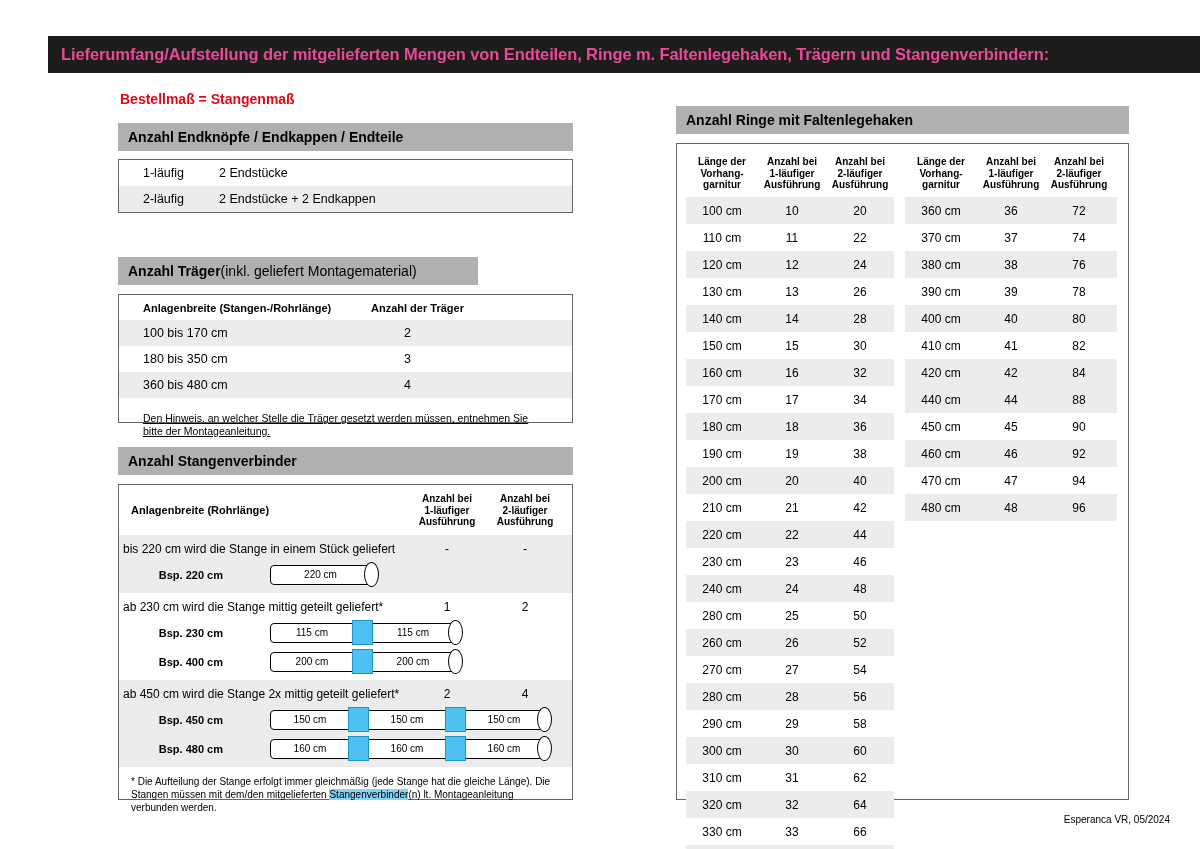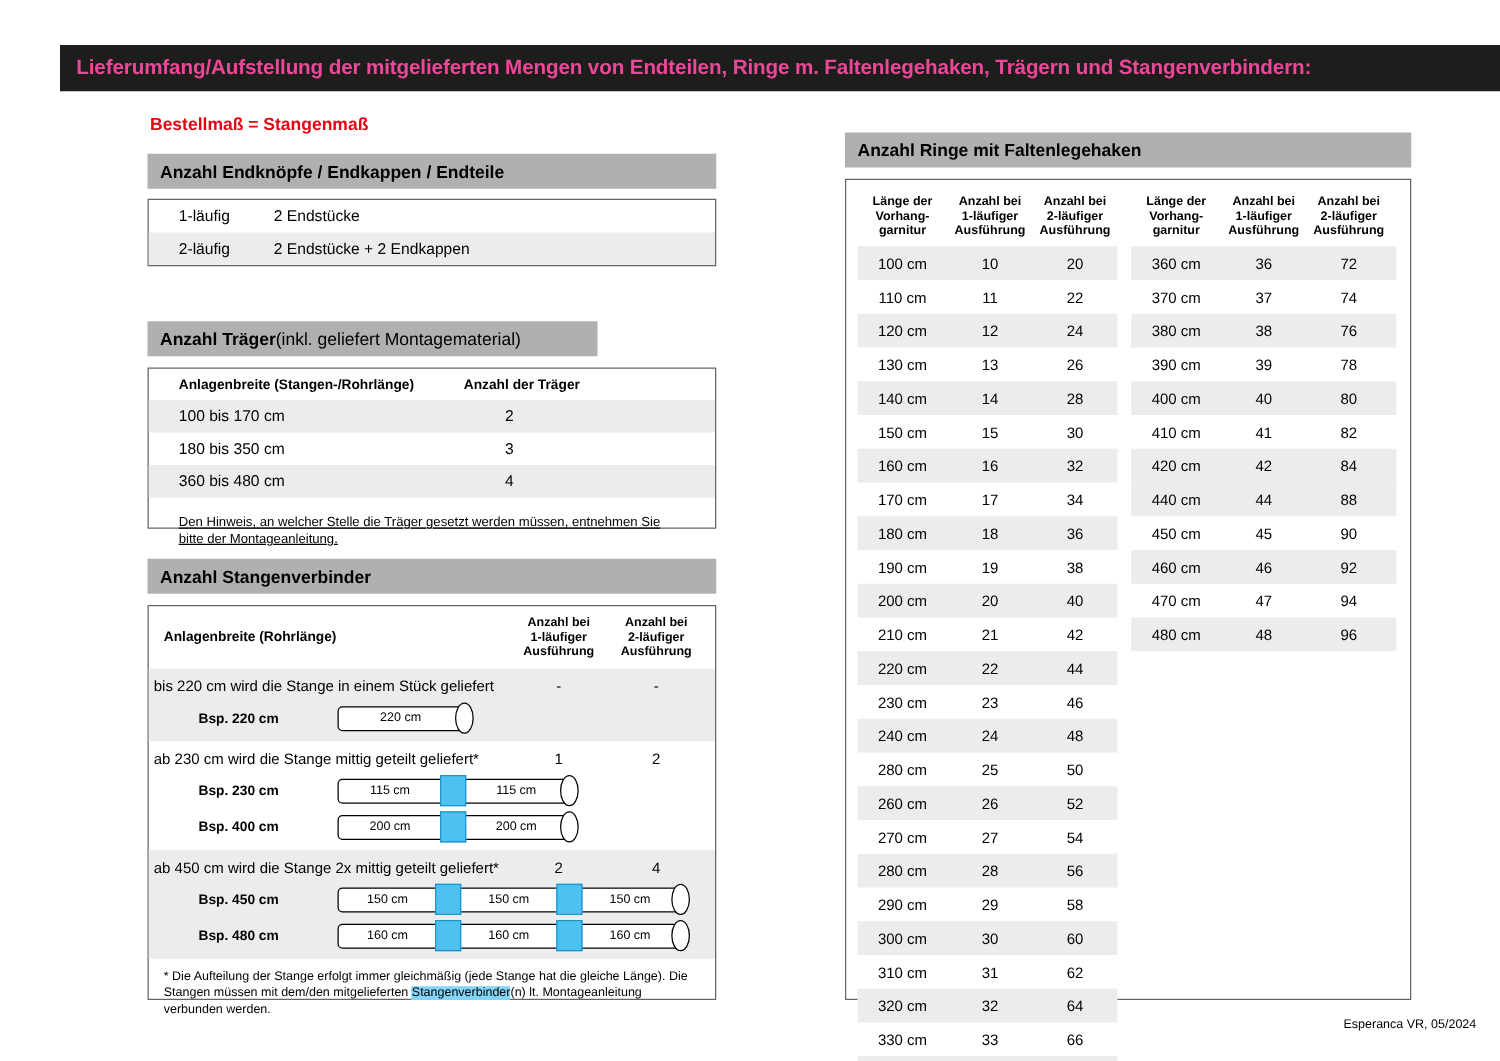--- a/index.html
+++ b/index.html
@@ -89,21 +89,21 @@
   .sub1 { left:9px; width:208px; }
   .sub2 { left:228px; width:212px; }
   .ring-head { display:flex; height:46px; }
   .ring-hcell { text-align:center; font-weight:bold; font-size:10px; line-height:11.5px; padding-top:5px; }
   .ring-row { display:flex; height:27px; align-items:center; }
   .ring-cell { text-align:center; font-size:12px; }
   .c0 { width:72px; }
   .c1 { width:68px; }
   .c2 { width:68px; }
 
-  .footer { position:absolute; top:814px; right:19px; font-size:10px; }
+  .footer { position:absolute; top:814px; right:30px; font-size:10px; }
 </style>
 </head>
 <body>
 
 <div class="topbar">
   <span>Lieferumfang/Aufstellung der mitgelieferten Mengen von Endteilen, Ringe m. Faltenlegehaken, Trägern und Stangenverbindern:</span>
 </div>
 
 <div class="red-note">Bestellmaß = Stangenmaß</div>
 

